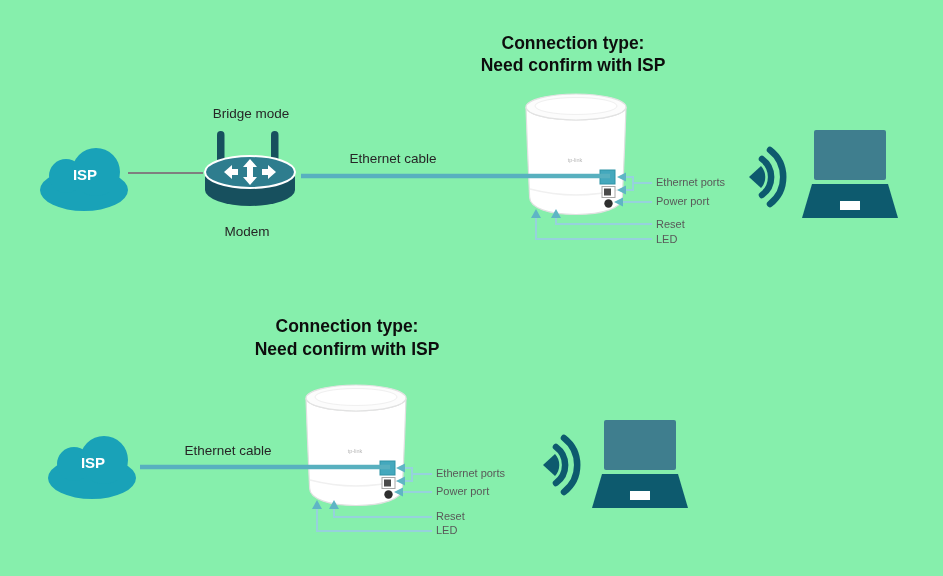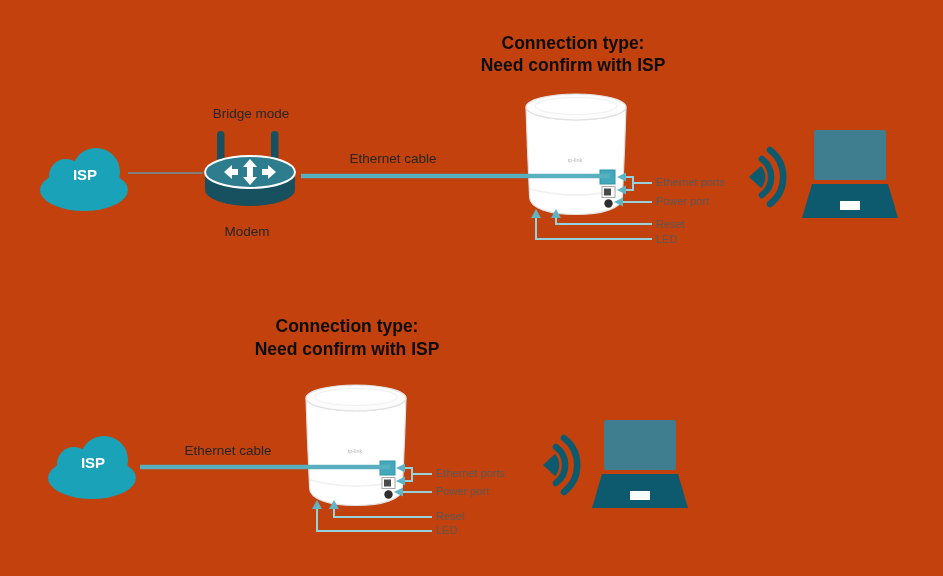--- a/index.html
+++ b/index.html
@@ -1,17 +1,17 @@
 <!DOCTYPE html>
 <html><head>
 <meta charset="utf-8">
 <title>Network Setup Diagram</title>
 <style>
   html,body { margin:0; padding:0; background:#ffffff; }
-  .stage { position:relative; width:943px; height:576px; background:#c2410c; overflow:hidden; }
+  .stage { position:relative; width:943px; height:576px; background:#86efac; overflow:hidden; }
   svg { display:block; font-family:"Liberation Sans", sans-serif; }
   .title-text   { font-family:"Liberation Sans", sans-serif; font-size:17.5px; font-weight:bold; fill:#0d0d0d; }
   .label-text   { font-family:"Liberation Sans", sans-serif; font-size:13.5px; fill:#262626; }
   .isp-text     { font-family:"Liberation Sans", sans-serif; font-size:15px; font-weight:bold; fill:#ffffff; }
   .callout-text { font-family:"Liberation Sans", sans-serif; font-size:11px; fill:#595959; }
   .logo-text    { font-family:"Liberation Sans", sans-serif; font-size:5.5px; fill:#b5b5b5; }
   .cloud-shape  { fill:#19a2b8; }
   .gray-line    { stroke:#7f7f7f; stroke-width:2; }
   .cable-line   { stroke:#58b0bf; stroke-width:4.5; }
   .callout-line { stroke:#96d2dc; stroke-width:2; fill:none; }

